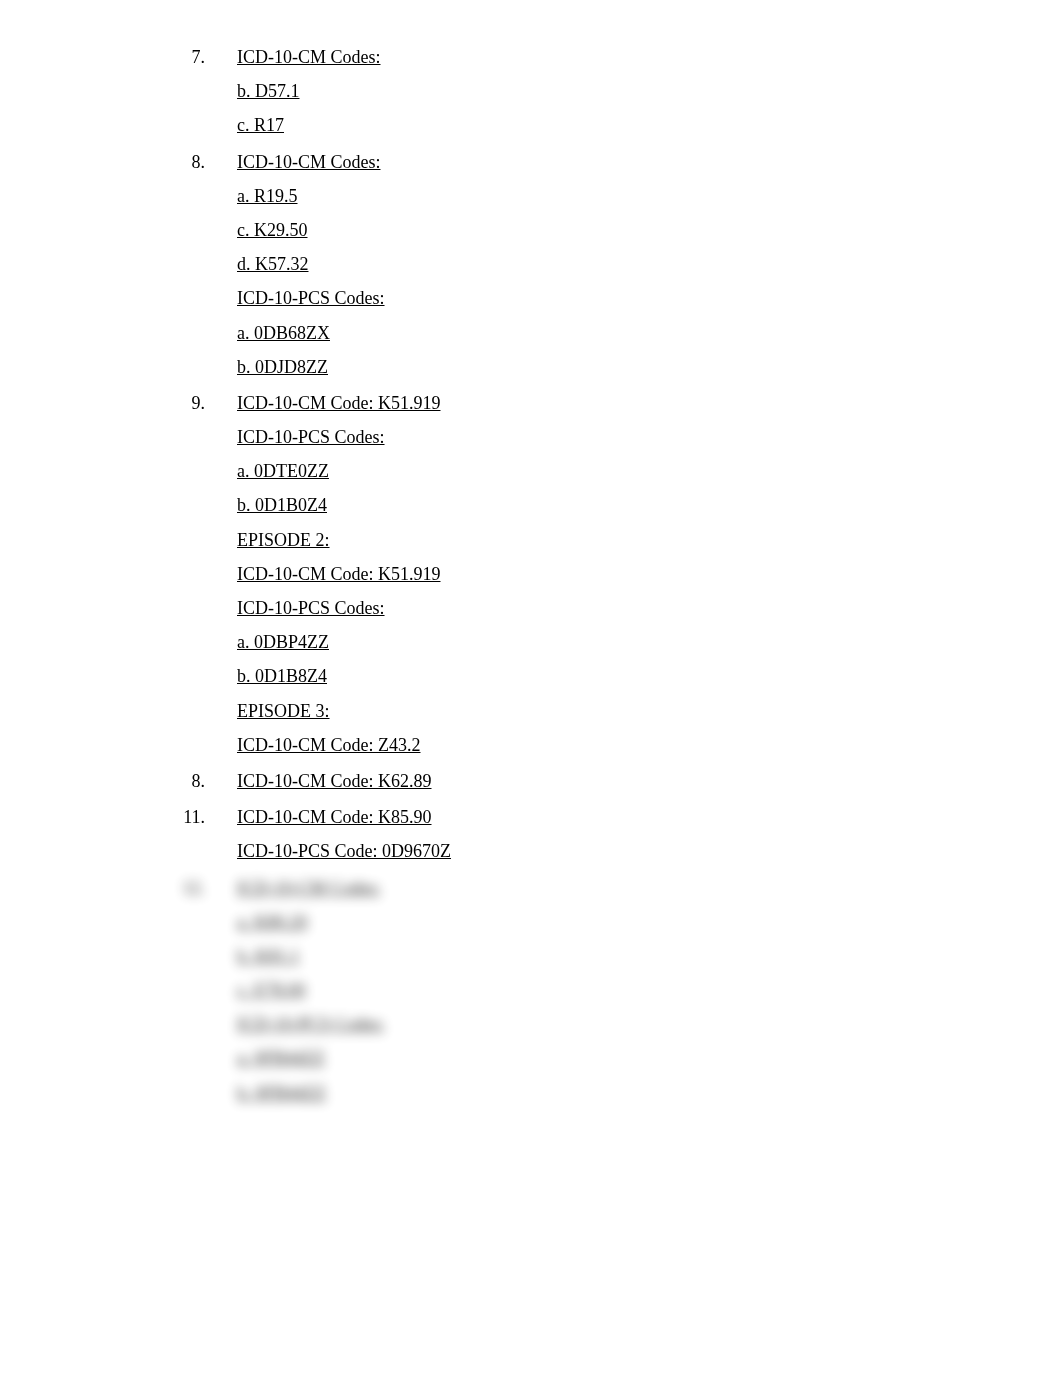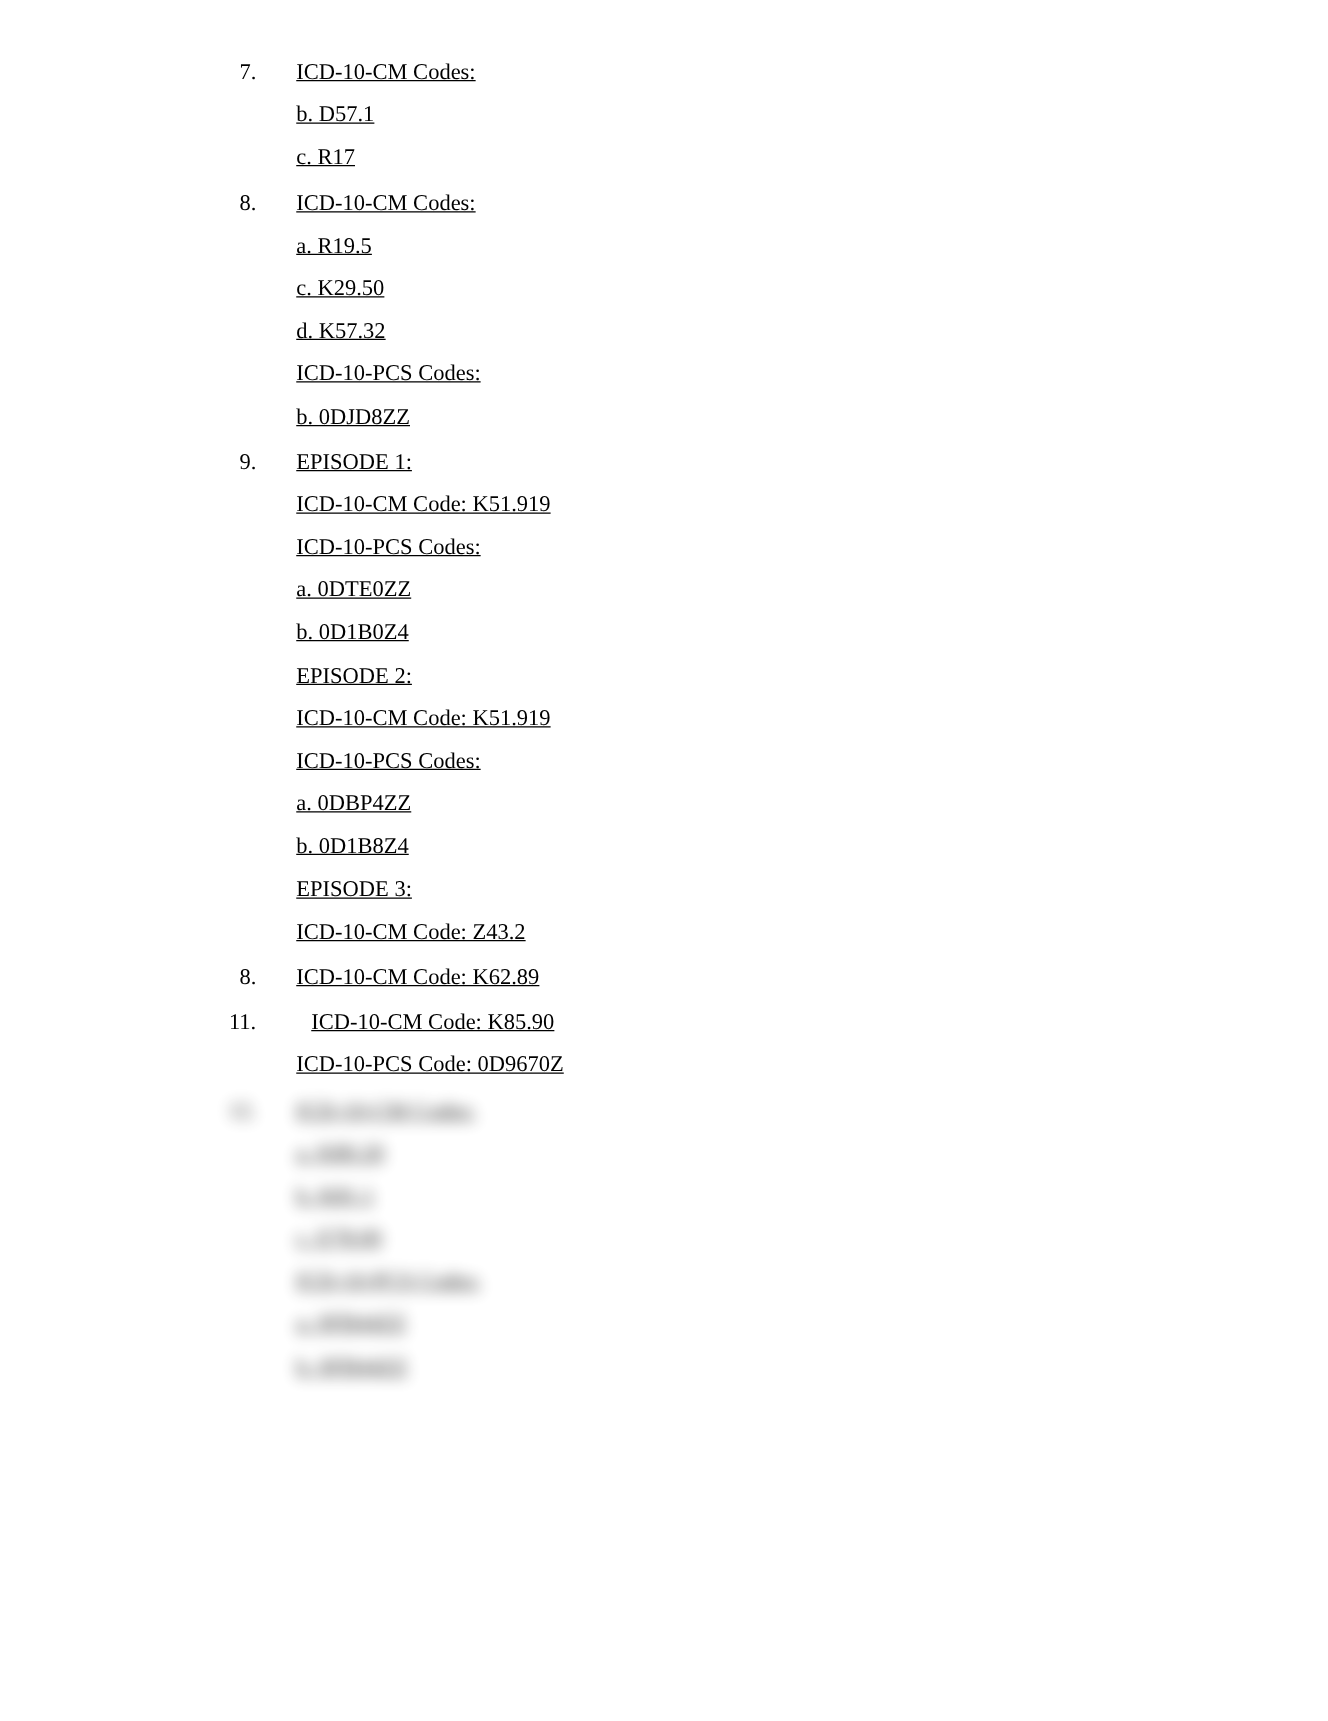--- a/index.html
+++ b/index.html
@@ -61,27 +61,27 @@
         </div>
       </li>
       <li>
         <span class="item-number">8.</span>
         <div class="item-body">
           <span class="line" style="margin-left: 0px;">ICD-10-CM Codes:</span>
           <span class="line">a. R19.5</span>
           <span class="line">c. K29.50</span>
           <span class="line">d. K57.32</span>
           <span class="line">ICD-10-PCS Codes:</span>
+          <span class="line">a. 0DB68ZX</span>
           <span class="line">b. 0DJD8ZZ</span>
         </div>
       </li>
       <li>
         <span class="item-number">9.</span>
         <div class="item-body">
-          <span class="line" style="margin-left: 0px;">EPISODE 1:</span>
           <span class="line">ICD-10-CM Code: K51.919</span>
           <span class="line">ICD-10-PCS Codes:</span>
           <span class="line">a. 0DTE0ZZ</span>
           <span class="line">b. 0D1B0Z4</span>
           <span class="line">EPISODE 2:</span>
           <span class="line">ICD-10-CM Code: K51.919</span>
           <span class="line">ICD-10-PCS Codes:</span>
           <span class="line">a. 0DBP4ZZ</span>
           <span class="line">b. 0D1B8Z4</span>
           <span class="line">EPISODE 3:</span>
@@ -90,21 +90,21 @@
       </li>
       <li>
         <span class="item-number">8.</span>
         <div class="item-body">
           <span class="line" style="margin-left: 0px;">ICD-10-CM Code: K62.89</span>
         </div>
       </li>
       <li>
         <span class="item-number">11.</span>
         <div class="item-body">
-          <span class="line" style="margin-left: 12px;">ICD-10-CM Code: K85.90</span>
+          <span class="line" style="margin-left: 0px;">ICD-10-CM Code: K85.90</span>
           <span class="line">ICD-10-PCS Code: 0D9670Z</span>
         </div>
       </li>
       <li class="blurred-section">
         <span class="item-number">12.</span>
         <div class="item-body">
           <span class="line" style="margin-left: 0px;">ICD-10-CM Codes:</span>
           <span class="line">a. K80.20</span>
           <span class="line">b. K81.1</span>
           <span class="line">c. E78.00</span>

